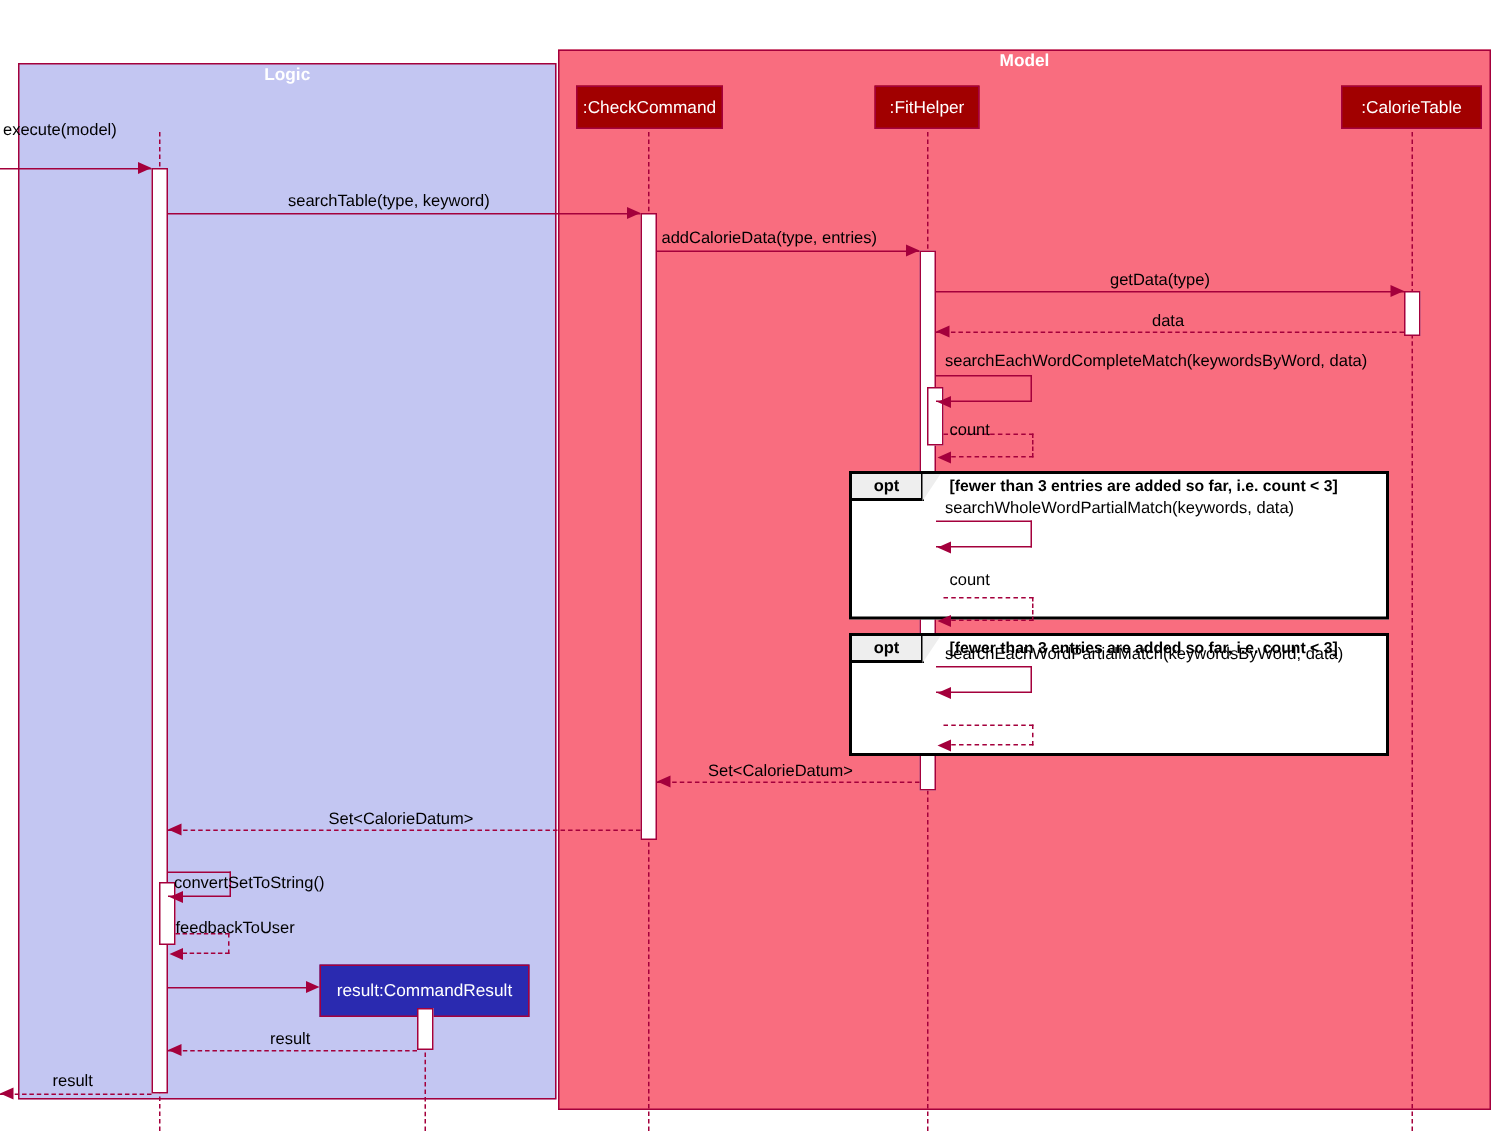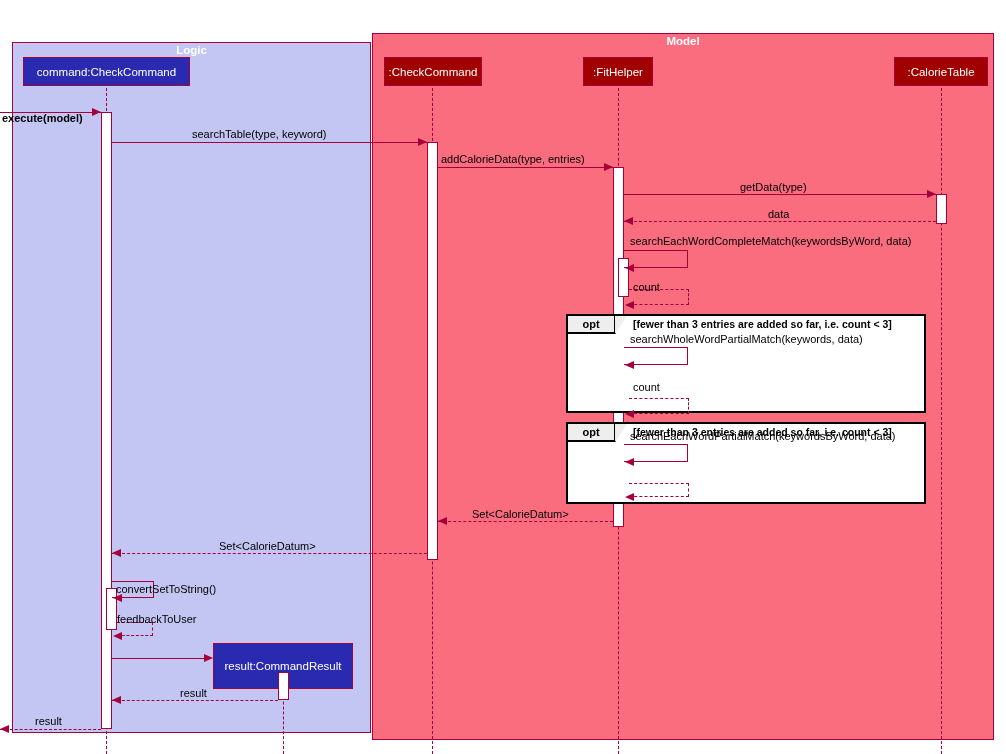--- a/index.html
+++ b/index.html
@@ -57,49 +57,46 @@
   <div class="panel" style="left:372px;top:33px;width:622px;height:707px;background:#f96d7f;">
     <div class="phead">Model</div>
   </div>
 
   <div class="lifeline" style="left:106px;top:88px;height:666px;"></div>
   <div class="lifeline" style="left:432px;top:88px;height:666px;"></div>
   <div class="lifeline" style="left:618px;top:88px;height:666px;"></div>
   <div class="lifeline" style="left:941px;top:88px;height:666px;"></div>
   <div class="lifeline" style="left:283px;top:672px;height:82px;"></div>
 
-  <div class="pbox" style="left:23px;top:57px;width:167px;height:29px;background:#2a2ab0;">
-    <span>command:CheckCommand</span>
-  </div>
   <div class="pbox" style="left:384px;top:57px;width:98px;height:29px;background:#a10000;">
     <span>:CheckCommand</span>
   </div>
   <div class="pbox" style="left:583px;top:57px;width:70px;height:29px;background:#a10000;">
     <span>:FitHelper</span>
   </div>
   <div class="pbox" style="left:894px;top:57px;width:94px;height:29px;background:#a10000;">
     <span>:CalorieTable</span>
   </div>
-  <div class="pbox" style="left:213px;top:643px;width:140px;height:46px;background:#2a2ab0;">
+  <div class="pbox" style="left:213px;top:643px;width:140px;height:35px;background:#2a2ab0;">
     <span>result:CommandResult</span>
   </div>
 
   <div class="act" style="left:101px;top:112px;width:11px;height:617px;"></div>
   <div class="act" style="left:106px;top:588px;width:11px;height:42px;"></div>
   <div class="act" style="left:427px;top:142px;width:11px;height:418px;"></div>
   <div class="act" style="left:613px;top:167px;width:11px;height:360px;"></div>
   <div class="act" style="left:618px;top:258px;width:11px;height:39px;"></div>
   <div class="act" style="left:618px;top:355px;width:11px;height:51px;"></div>
   <div class="act" style="left:618px;top:452px;width:11px;height:40px;"></div>
   <div class="act" style="left:936px;top:194px;width:11px;height:30px;"></div>
   <div class="act" style="left:278px;top:672px;width:11px;height:28px;"></div>
 
   <div class="msg" style="left:0px;top:112px;width:101px;"></div>
   <div class="arw r" style="left:92px;top:107.5px;"></div>
-  <div class="mlab" style="left:2px;top:112px;font-weight:bold;">execute(model)</div>
+  <div class="mlab" style="left:2px;top:81px;">execute(model)</div>
 
   <div class="msg" style="left:112px;top:142px;width:315px;"></div>
   <div class="arw r" style="left:418px;top:137.5px;"></div>
   <div class="mlab" style="left:192px;top:128px;">searchTable(type, keyword)</div>
 
   <div class="msg" style="left:438px;top:167px;width:175px;"></div>
   <div class="arw r" style="left:604px;top:162.5px;"></div>
   <div class="mlab" style="left:441px;top:153px;">addCalorieData(type, entries)</div>
 
   <div class="msg" style="left:624px;top:194px;width:312px;"></div>

